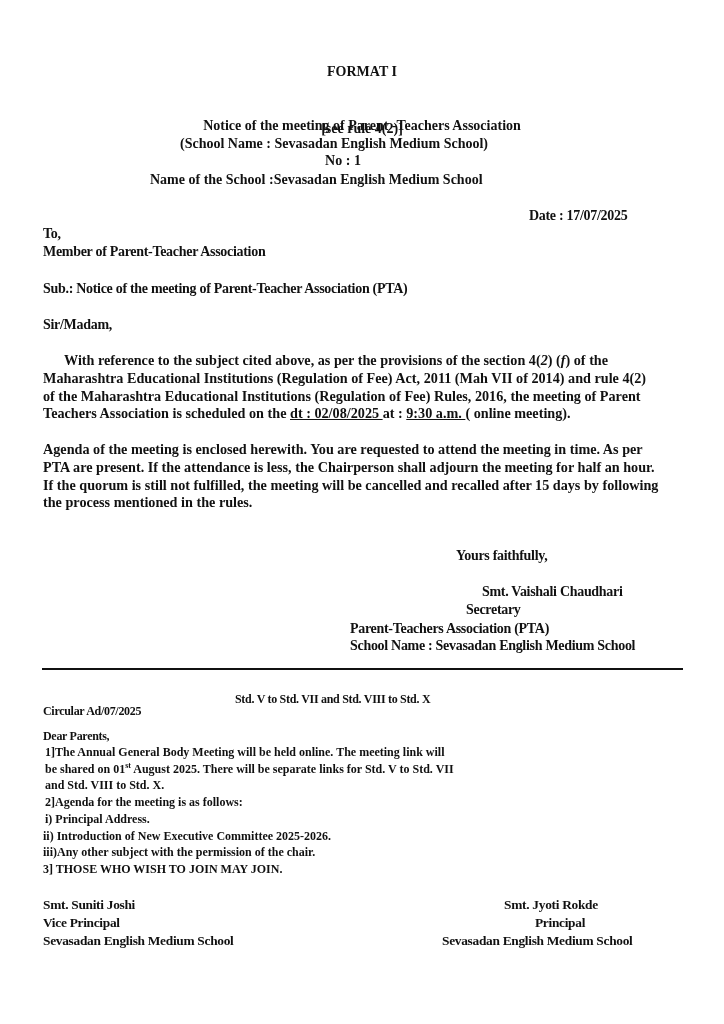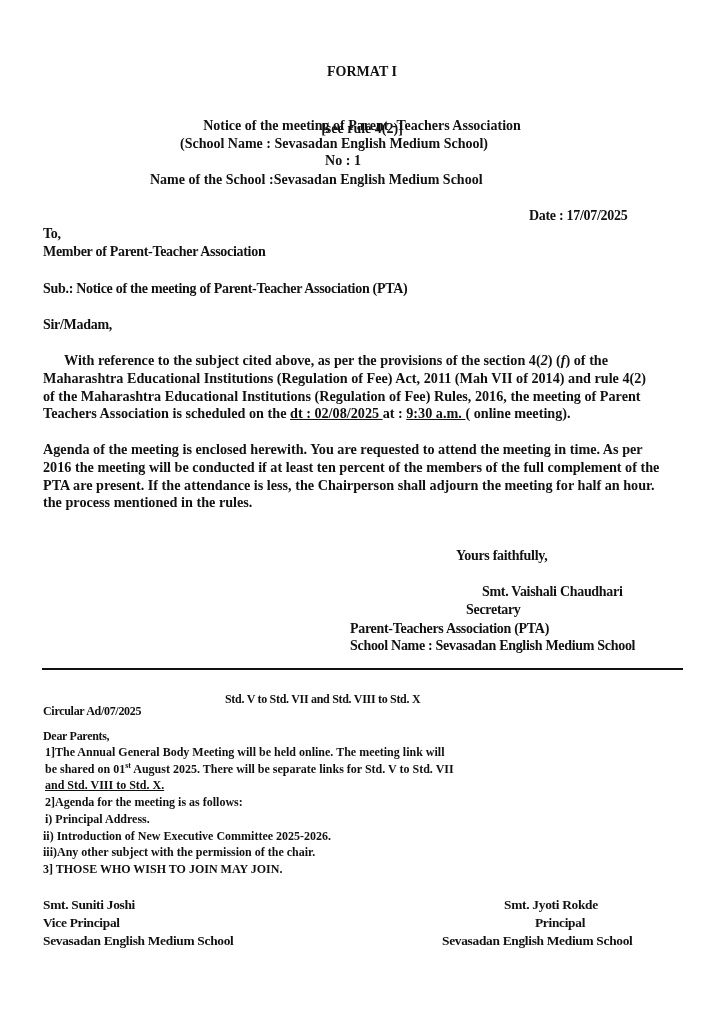--- a/index.html
+++ b/index.html
@@ -34,40 +34,40 @@
 
 <div class="para" style="top:352px;">
   <div style="padding-left:21px;"><span>With reference to the subject cited above, as per the provisions of the section 4(</span><i>2</i><span>) (</span><i>f</i><span>) of the</span></div>
   <div>Maharashtra Educational Institutions (Regulation of Fee) Act, 2011 (Mah VII of 2014) and rule 4(2)</div>
   <div>of the Maharashtra Educational Institutions (Regulation of Fee) Rules, 2016, the meeting of Parent</div>
   <div><span>Teachers Association is scheduled on the </span><span class="u">dt : 02/08/2025 </span><span> at : </span><span class="u">9:30 a.m. </span><span> ( online meeting).</span></div>
 </div>
 
 <div class="para" style="top:441px;">
   <div>Agenda of the meeting is enclosed herewith. You are requested to attend the meeting in time. As per</div>
-  <div>2016 the meeting will be conducted if at least ten percent of the members of the full complement of the</div>
   <div>PTA are present. If the attendance is less, the Chairperson shall adjourn the meeting for half an hour.</div>
+  <div>If the quorum is still not fulfilled, the meeting will be cancelled and recalled after 15 days by following</div>
   <div>the process mentioned in the rules.</div>
 </div>
 
 <div class="abs t14 cond" style="left:456px;top:547px;">Yours faithfully,</div>
 <div class="abs t14 cond" style="left:442px;top:583px;margin-left:40px;">Smt. Vaishali Chaudhari</div>
 <div class="abs t14 cond" style="left:466px;top:601px;">Secretary</div>
 <div class="abs t14 cond" style="left:350px;top:620px;">Parent-Teachers Association (PTA)</div>
 <div class="abs t14 cond" style="left:350px;top:637px;">School Name : Sevasadan English Medium School</div>
 
 <div class="rule"></div>
 
 <div class="abs t12 cond" style="left:43px;top:691px;margin-top:12px;">Circular Ad/07/2025</div>
-<div class="abs t12 cond" style="left:225px;top:691px;">Std. V  to  Std. VII and Std. VIII  to  Std. X</div>
+<div class="abs t12 cond" style="left:235px;top:691px;">Std. V  to  Std. VII and Std. VIII  to  Std. X</div>
 
 <div class="abs t12 cond" style="left:43px;top:728px;">Dear Parents,</div>
 <div class="abs t12" style="left:45px;top:744px;">1]The Annual General Body Meeting will be held online. The meeting link will</div>
 <div class="abs t12" style="left:45px;top:761px;"><span>be shared on 01</span><sup>st</sup><span> August 2025. There will be separate links for Std. V to Std. VII</span></div>
-<div class="abs t12" style="left:45px;top:777px;text-decoration:underline;">and Std. VIII to Std. X.</div>
+<div class="abs t12" style="left:45px;top:777px;">and Std. VIII to Std. X.</div>
 <div class="abs t12" style="left:45px;top:794px;">2]Agenda  for  the  meeting  is  as  follows:</div>
 <div class="abs t12" style="left:45px;top:811px;">i)  Principal  Address.</div>
 <div class="abs t12" style="left:43px;top:828px;">ii) Introduction  of  New  Executive  Committee 2025-2026.</div>
 <div class="abs t12" style="left:43px;top:844px;">iii)Any  other  subject  with  the  permission  of  the  chair.</div>
 <div class="abs t12" style="left:43px;top:861px;">3] THOSE WHO WISH TO JOIN MAY JOIN.</div>
 
 <div class="abs t13 cond" style="left:43px;top:896px;">Smt. Suniti Joshi</div>
 <div class="abs t13 cond" style="left:43px;top:914px;">Vice Principal</div>
 <div class="abs t13 cond" style="left:43px;top:932px;">Sevasadan English Medium School</div>
 

